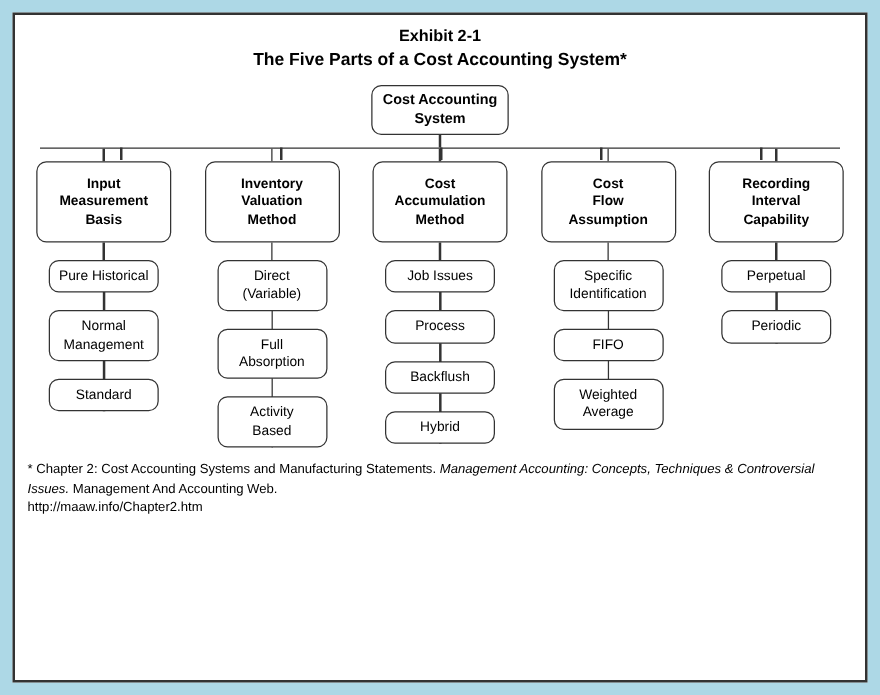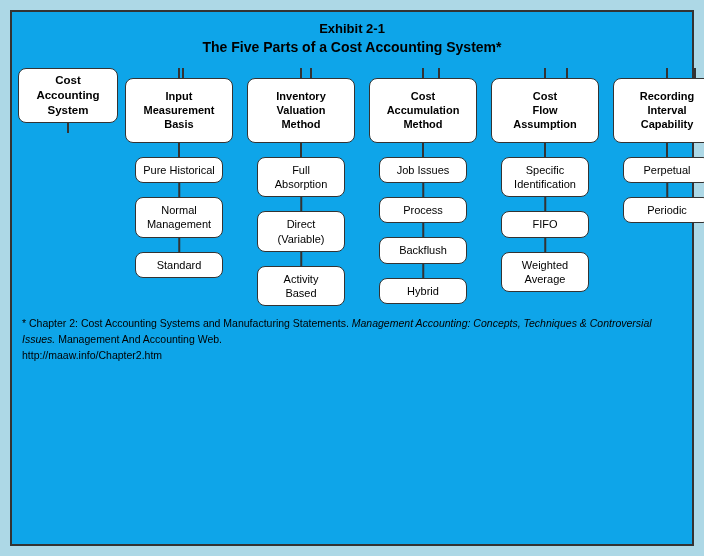--- a/index.html
+++ b/index.html
@@ -6,21 +6,21 @@
     body {
       background: #add8e6;
       width: 704px;
       min-height: 556px;
       font-family: Arial, sans-serif;
       font-size: 12px;
       color: #000;
       padding: 10px;
     }
     .page {
-      background: #0ea5e9;
+      background: #ffffff;
       border: 2px solid #333;
       width: 684px;
       min-height: 536px;
       padding: 8px 6px 10px 6px;
     }
     .main-title {
       text-align: center;
       font-weight: bold;
       font-size: 13px;
       line-height: 1.4;
@@ -53,20 +53,22 @@
       color: #000;
       padding: 0 4px;
     }
     .footer-note em {
       font-style: italic;
     }
 
     
     .diagram {
       display: flex;
+      flex-direction: column;
+      align-items: center;
       width: 100%;
     }
 
     
     .root-node {
       display: flex;
       flex-direction: column;
       align-items: center;
     }
 
@@ -187,22 +189,22 @@
           <div class="child-item">Standard</div>
         </div>
       </div>
 
       <div class="col">
         <div class="col-connector"></div>
         <div class="col-header-box">Inventory<br>Valuation<br>Method</div>
         <div class="col-v-line" style="height:14px;"></div>
         <div class="col-children" style="width:88px;">
           <div class="col-children-line" style="height:100%;"></div>
+          <div class="child-item">Direct<br>(Variable)</div>
           <div class="child-item">Full<br>Absorption</div>
-          <div class="child-item">Direct<br>(Variable)</div>
           <div class="child-item">Activity<br>Based</div>
         </div>
       </div>
 
       <div class="col">
         <div class="col-connector"></div>
         <div class="col-header-box">Cost<br>Accumulation<br>Method</div>
         <div class="col-v-line" style="height:14px;"></div>
         <div class="col-children" style="width:88px;">
           <div class="col-children-line" style="height:100%;"></div>

